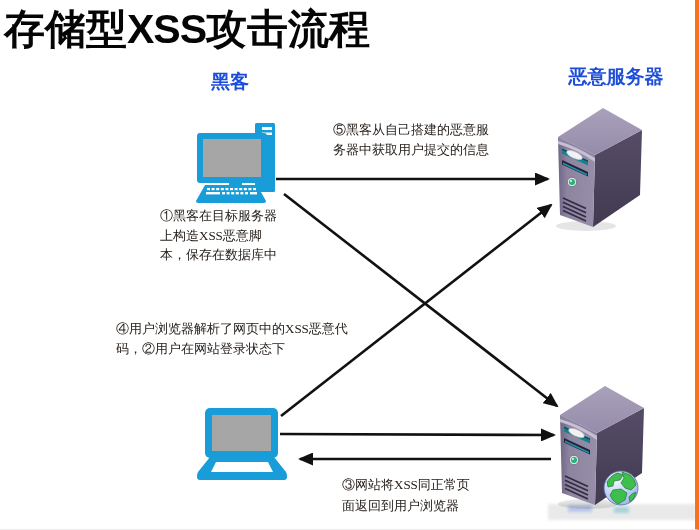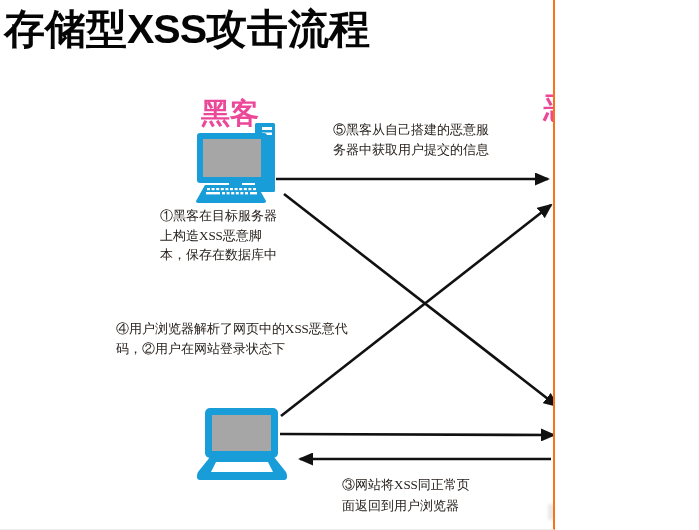--- a/index.html
+++ b/index.html
@@ -1,29 +1,29 @@
 <!DOCTYPE html>
 <html><head>
 <meta charset="utf-8">
 <style>
   html,body{margin:0;padding:0;background:#fff;}
   #stage{
-    position:relative;width:555px;height:530px;background:#ffffff;
+    position:relative;width:699px;height:530px;background:#ffffff;
     font-family:"Liberation Serif","DejaVu Serif",serif;
     overflow:hidden;box-sizing:border-box;
-    border-right:2px solid #f97316;border-bottom:1px solid #ececec;
+    border-right:4px solid #f97316;border-bottom:1px solid #ececec;
   }
   .abs{position:absolute;}
   #title{
     left:4px;top:2px;font-family:"Liberation Sans","DejaVu Sans",sans-serif;
     font-weight:800;font-size:41px;color:#050505;letter-spacing:0px;white-space:nowrap;
   }
   #title .xss{font-weight:900;letter-spacing:-1px;}
   .node-label{
-    font-weight:700;color:#ec4899;font-size:29px;text-align:center;white-space:nowrap;margin-top:25px;
+    font-weight:700;color:#1d4ed8;font-size:19px;text-align:center;white-space:nowrap;
   }
   .step{
     font-size:13px;line-height:19.5px;color:#28211d;white-space:pre-line;z-index:6;
   }
   .center{text-align:left;}
   #arrows{left:0;top:0;z-index:5;pointer-events:none;}
   .icon-svg{z-index:3;}
   #watermark{
     left:548px;top:504px;width:148px;height:16px;background:#e9e9e9;
     filter:blur(1.5px);z-index:1;

